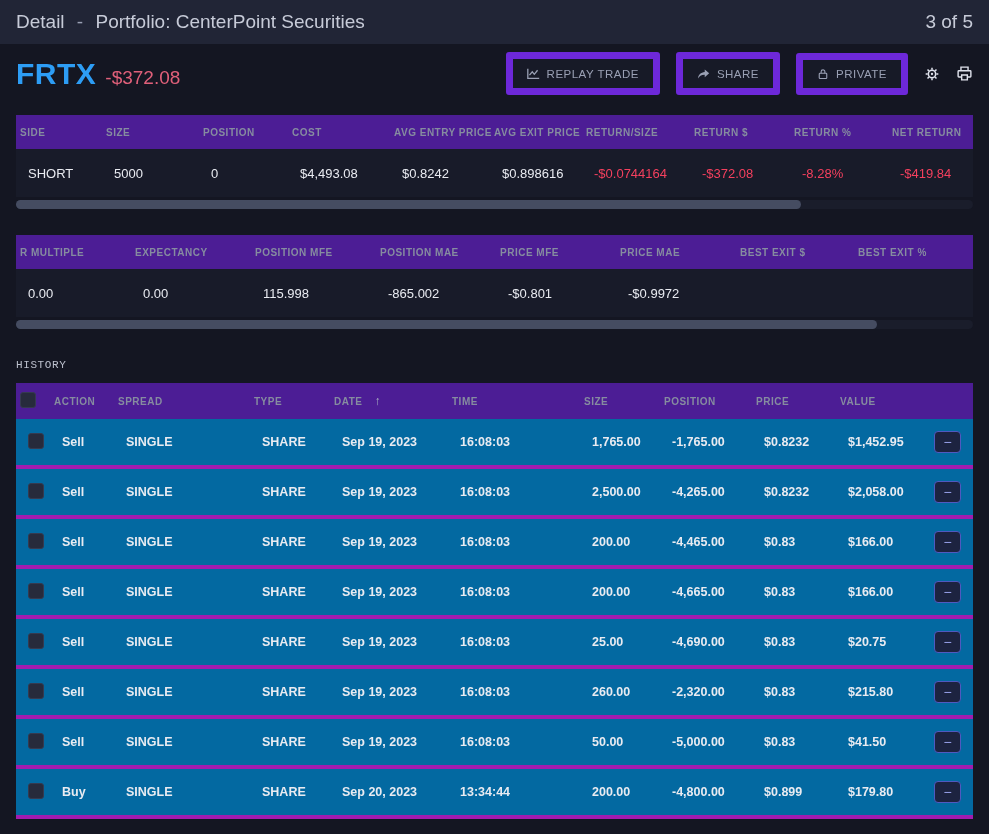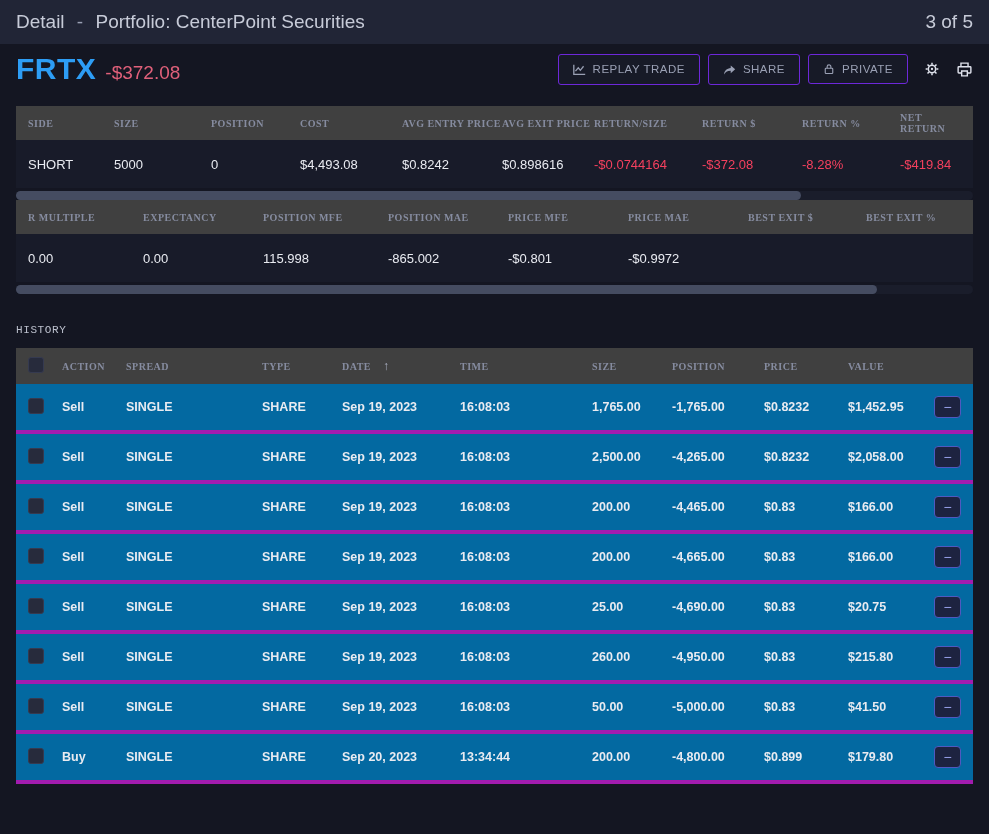--- a/index.html
+++ b/index.html
@@ -22,35 +22,35 @@
   .header-row {
     display: flex; align-items: center; justify-content: space-between;
     padding: 8px 0 20px 0;
   }
   .symline { display: flex; align-items: baseline; }
   .symbol { font-size: 30px; font-weight: bold; color: #2d9df5; letter-spacing: 0.5px; }
   .pnl { font-size: 19px; font-weight: 500; color: #e0607a; margin-left: 9px; }
   .actions { display: flex; align-items: center; }
   .btn {
     display: flex; align-items: center; gap: 7px;
-    background: #171a27; border: 1px solid #6d28d9; border-radius: 3px;
+    background: #171a27; border: 7px solid #6d28d9; border-radius: 3px;
     color: #9aa0b4; font-size: 11.5px; letter-spacing: 0.5px;
-    padding: 8px 14px; margin-left: 8px; cursor: pointer;
+    padding: 8px 14px; margin-left: 16px; cursor: pointer;
     font-family: inherit;
   }
   .btn svg { flex: 0 0 auto; }
   .iconbtn {
     color: #dfe2ec; margin-left: 16px; cursor: pointer;
     display: inline-flex; align-items: center;
   }
   
   .thead {
     display: grid; align-items: center;
-    background: #404040; height: 34px; padding: 0 12px;
-    color: #868ca0; font-size: 10px; font-weight: bold; letter-spacing: 0.5px; font-family: Liberation Serif, serif;
+    background: #4c1d95; height: 34px; padding: 0 4px;
+    color: #868ca0; font-size: 10px; font-weight: bold; letter-spacing: 0.5px;
   }
   .trow {
     display: grid; align-items: center;
     background: #181b29; height: 48px; padding: 0 12px;
     font-size: 13px; font-weight: 500;
   }
   .ra { }
   .neg { color: #f4405e; }
   .grid-sum {
     grid-template-columns: 86px 97px 89px 102px 100px 92px 108px 100px 98px 1fr;
@@ -60,21 +60,21 @@
   }
   
   .hscroll {
     height: 9px; margin-top: 3px; background: #1a1d2b; border-radius: 5px;
     position: relative;
   }
   .hscroll .thumb {
     position: absolute; left: 0; top: 0; height: 100%;
     background: #454c61; border-radius: 5px;
   }
-  .stats-table { }
+  .stats-table { margin-top: 26px; }
   
   .history-title {
     margin: 30px 0 12px 0; font-size: 11px; letter-spacing: 0.6px; color: #bcc0cd; font-family: Liberation Mono, monospace;
   }
   .grid-hist {
     grid-template-columns: 34px 64px 136px 80px 118px 132px 80px 92px 84px 1fr 40px;
   }
   .hist-head { height: 36px; }
   .hist-row {
     background: #0369a1; height: 50px; font-size: 12.5px; font-weight: bold;
@@ -306,21 +306,21 @@
         </div>
       </div>
         <div class="trow grid-hist hist-row">
         <div><span class="checkbox"></span></div>
         <div>Sell</div>
         <div>SINGLE</div>
         <div>SHARE</div>
         <div>Sep 19, 2023</div>
         <div>16:08:03</div>
         <div>260.00</div>
-        <div>-4,950.00</div>
+        <div>-2,320.00</div>
         <div>$0.83</div>
         <div>$215.80</div>
         <div class="btn-cell">
           <button class="minusbtn">−</button>
         </div>
       </div>
         <div class="trow grid-hist hist-row">
         <div><span class="checkbox"></span></div>
         <div>Sell</div>
         <div>SINGLE</div>

